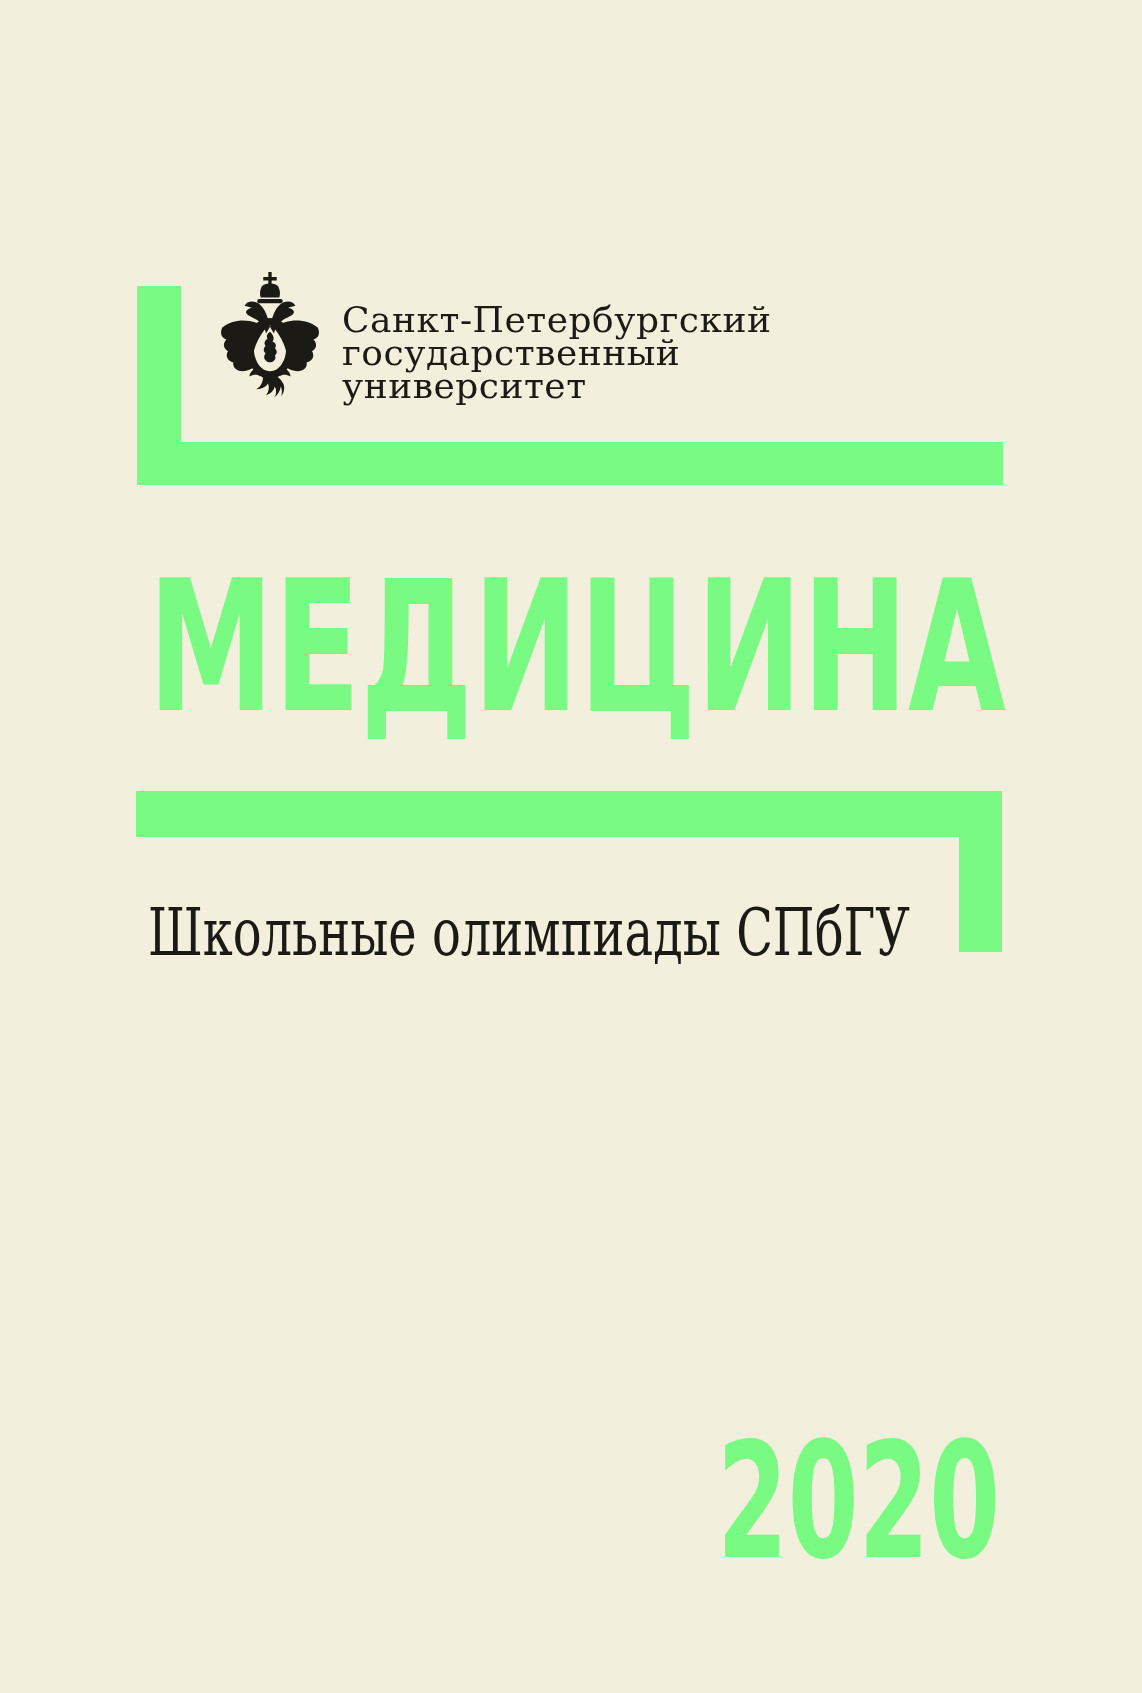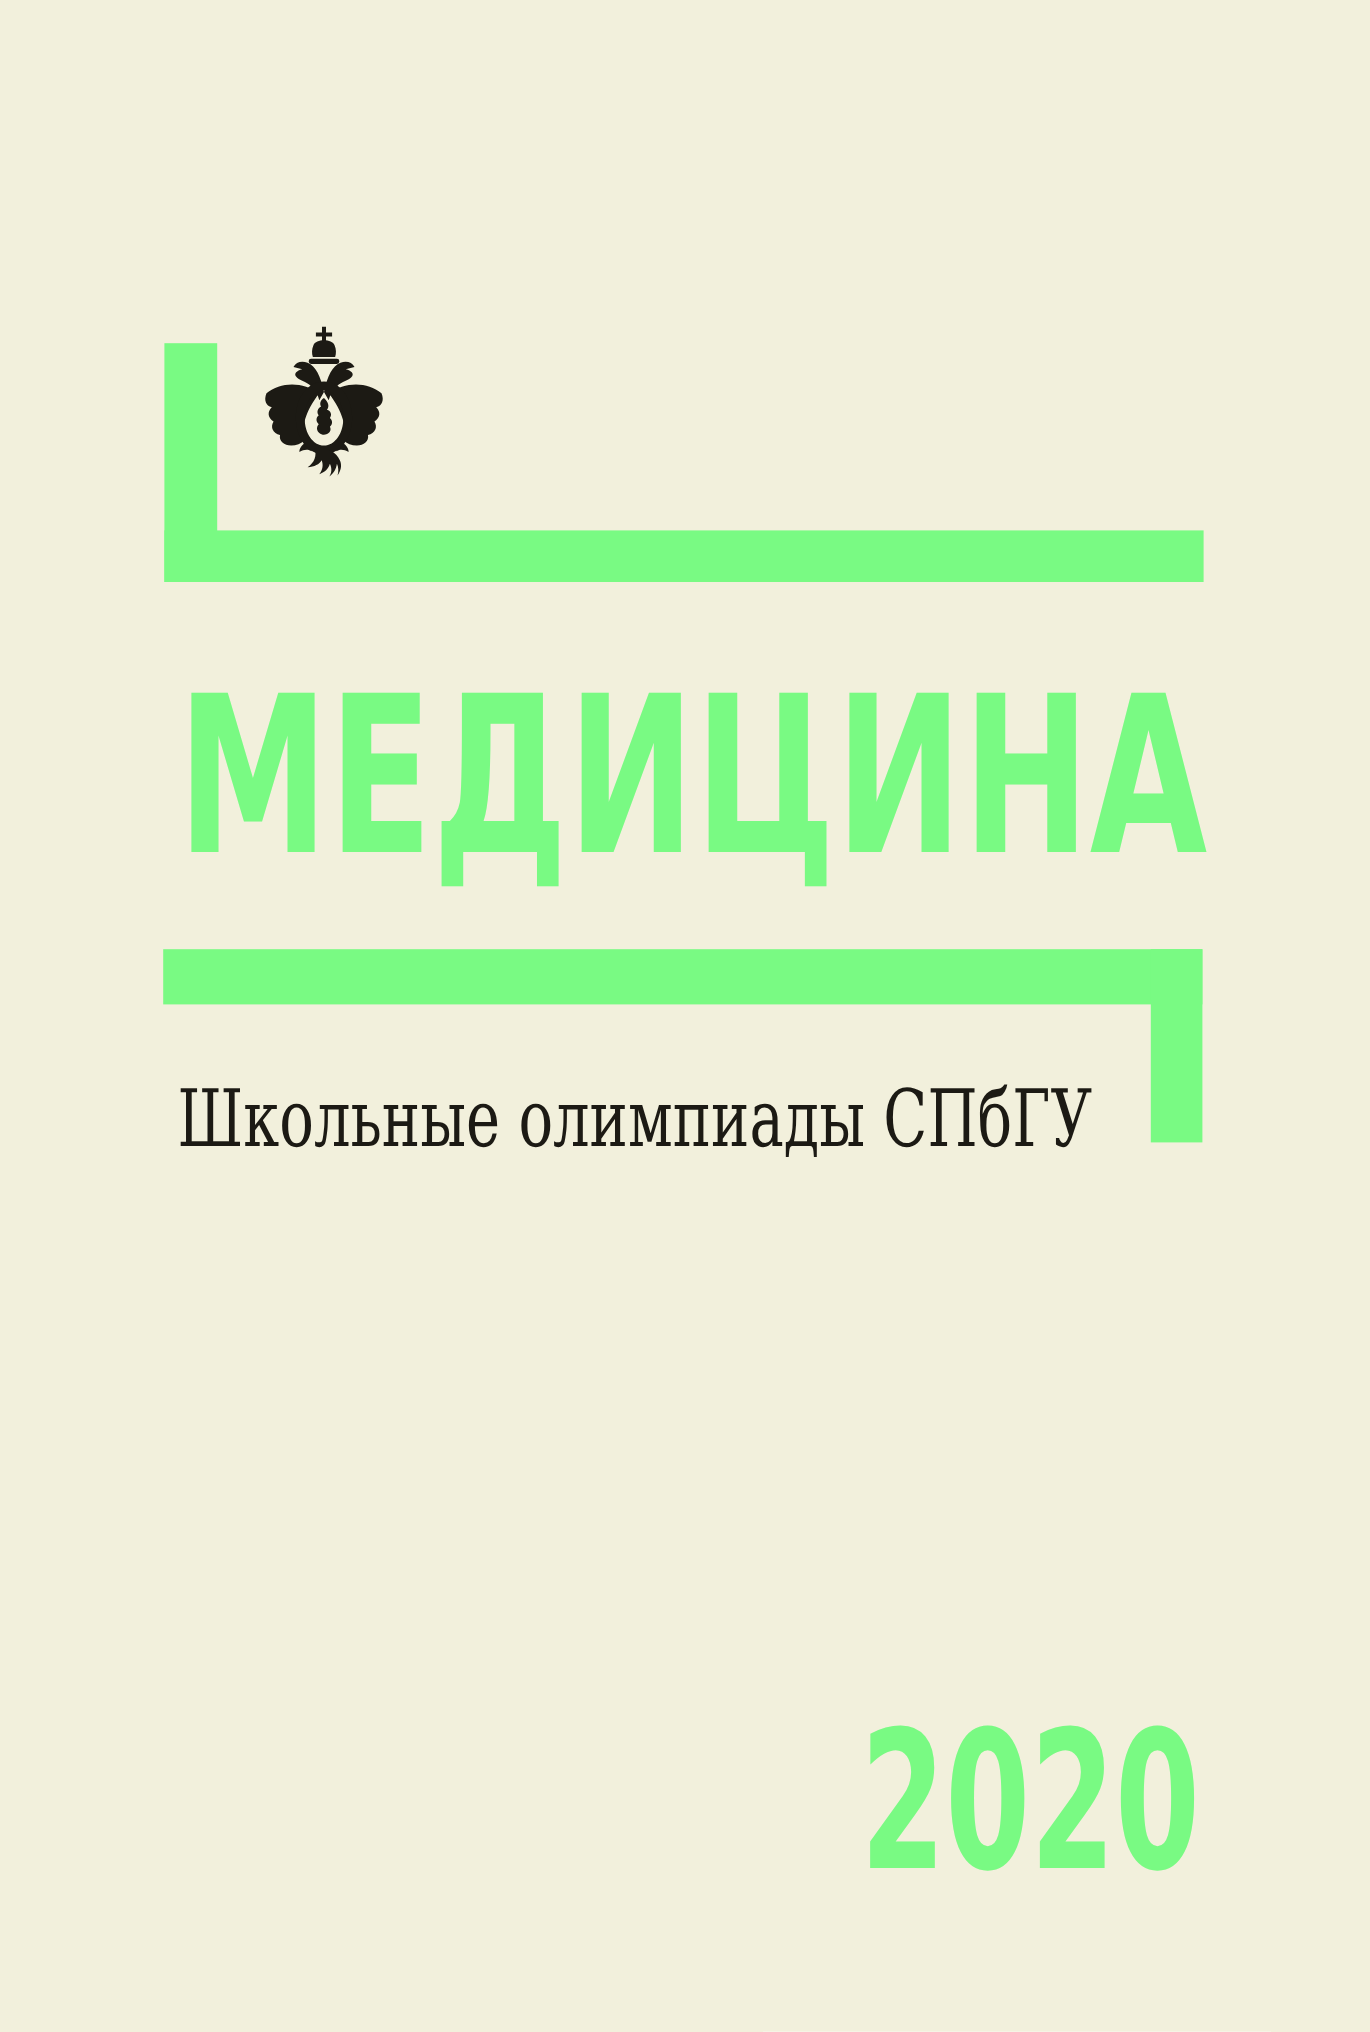--- a/index.html
+++ b/index.html
@@ -71,20 +71,25 @@
       <use href="#eagle-half" transform="translate(112,0) scale(-1,1)"></use>
 
       <path fill-rule="evenodd" d="M56,47 c13.5,0 24,13.5 24,31 s-10.5,31 -24,31 s-24,-13.5 -24,-31 s10.5,-31 24,-31 z M56,54.5 c-9.5,0 -16.5,10.5 -16.5,23.5 S46.5,101.5 56,101.5 S72.5,91 72.5,78 S65.5,54.5 56,54.5 z"></path>
 
       <path d="M56,61 c3.5,3.5 5,7 2.5,10 c3.5,1 4.5,4.5 2.5,7 c2.5,2 2.5,5.5 0,7.5 c1.5,2.5 0,5.5 -3,6.5 c-2,0.7 -4.5,0.3 -6,-1.2 c-2.5,-2 -2.5,-5.5 -0.5,-7.5 c-2.5,-2 -2.5,-5.5 0,-7.5 c-2,-2.5 -1,-6 2,-7.5 c-1.5,-2.5 -0.5,-5.5 2.5,-7.3 z"></path>
 
       <path d="M48,104 c2,6 0,12 -6,16 c6,-0.5 10,-2.5 12,-6 c1.5,4 1,8 -2,12 c5,-2 8,-5 9,-9 c2,4 1.5,8 -0.5,11 c4,-3 6,-7 6.5,-11 c1.5,3 1.5,7 0.5,10 c3,-4 4,-9 2,-13 c-4,-8 -13,-12 -21.5,-10 z"></path>
     </g>
   </svg>
 
+  <div class="uni-name">
+    <div>Санкт-Петербургский</div>
+    <div>государственный</div>
+    <div>университет</div>
+  </div>
 
   <svg class="title-svg" aria-hidden="false">
     <text x="10" y="165" textLength="858" lengthAdjust="spacingAndGlyphs">МЕДИЦИНА</text>
   </svg>
 
   <div class="bar accent bb-horiz"></div>
   <div class="bar accent bb-vert"></div>
 
   <svg class="series-svg">
     <text x="10" y="70" textLength="762" lengthAdjust="spacingAndGlyphs">Школьные олимпиады СПбГУ</text>

